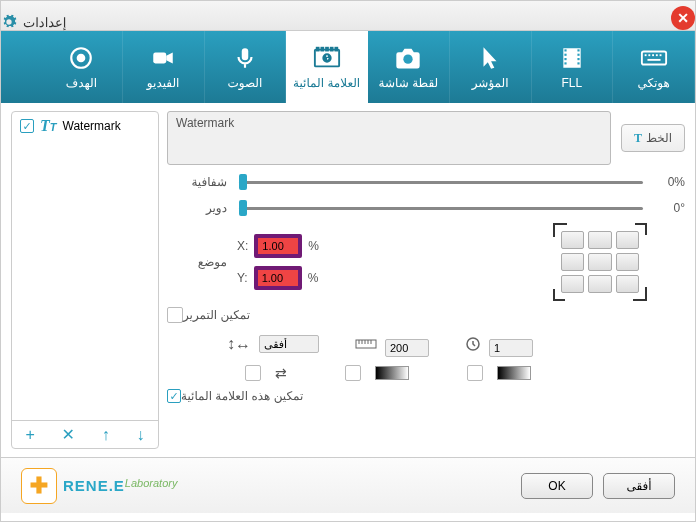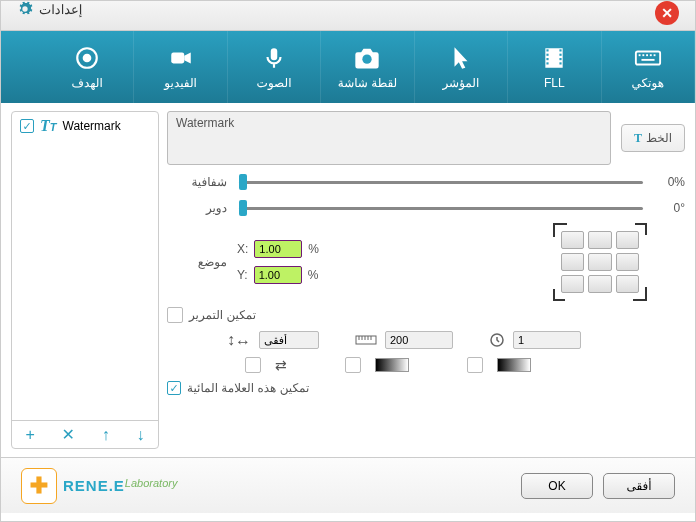--- a/index.html
+++ b/index.html
@@ -1,17 +1,17 @@
 <!DOCTYPE html>
 <html><head>
 <meta charset="utf-8">
 <style>
 * { box-sizing: border-box; margin: 0; padding: 0; font-family: Tahoma, Arial, sans-serif; }
 body { width: 696px; height: 522px; background: #fff; overflow: hidden; border: 1px solid #ccc; }
-.titlebar { height: 30px; background: linear-gradient(#f5f5f5,#e8e8e8); display: flex; align-items: flex-start; justify-content: space-between; padding: 0 16px; border-bottom: 1px solid #ccc; }
+.titlebar { height: 30px; background: linear-gradient(#f5f5f5,#e8e8e8); display: flex; align-items: flex-end; justify-content: space-between; padding: 0 0; border-bottom: 1px solid #ccc; }
 .titlebar-left { display: flex; align-items: center; gap: 6px; font-size: 13px; color: #333; }
 .gear { width: 16px; height: 16px; }
 .close-btn { width: 24px; height: 24px; background: #e43b2e; border-radius: 50%; color: #fff; display: flex; align-items: center; justify-content: center; font-weight: bold; font-size: 14px; cursor: pointer; }
 .tabs { height: 72px; background: linear-gradient(#2a9fbf,#1d7a95); display: flex; padding-left: 40px; }
 .tab { flex: 1; display: flex; flex-direction: column; align-items: center; justify-content: center; color: #fff; font-size: 12px; gap: 4px; cursor: pointer; border-right: 1px solid rgba(255,255,255,0.1); }
 .tab.active { background: #fff; color: #1a7a95; }
 .tab-icon { width: 28px; height: 28px; display: flex; align-items: center; justify-content: center; }
 .main { display: flex; height: 354px; padding: 8px 10px; gap: 8px; }
 .sidebar { width: 148px; display: flex; flex-direction: column; border: 1px solid #ccc; border-radius: 4px; }
 .sidebar-list { flex: 1; overflow: auto; }
@@ -25,31 +25,31 @@
 .wm-preview { flex: 1; height: 54px; border: 1px solid #bbb; border-radius: 3px; padding: 4px 8px; font-size: 12px; color: #555; background: #f0f0f0; }
 .font-btn { width: 64px; height: 28px; border: 1px solid #bbb; border-radius: 4px; display: flex; align-items: center; justify-content: center; gap: 4px; background: linear-gradient(#fafafa,#eee); cursor: pointer; font-size: 12px; }
 .slider-row { display: flex; align-items: center; gap: 12px; }
 .slider-label { width: 60px; text-align: right; }
 .slider { flex: 1; height: 18px; position: relative; display: flex; align-items: center; }
 .slider-track { height: 3px; width: 100%; background: #888; border-radius: 2px; }
 .slider-thumb { position: absolute; left: 0; width: 8px; height: 16px; background: #2aa7c7; border-radius: 2px; }
 .slider-val { width: 30px; text-align: right; }
 .pos-row { display: flex; align-items: center; gap: 10px; }
 .pos-label { width: 60px; text-align: right; }
-.num-input { width: 48px; padding: 2px 4px; border: 1px solid #701a75; border-radius: 2px; background: #bef264; font-size: 11px; text-align: left; }
+.num-input { width: 48px; padding: 2px 4px; border: 4px solid #701a75; border-radius: 2px; background: #ef4444; font-size: 11px; text-align: left; }
 .pos-grid { width: 90px; display: grid; grid-template-columns: repeat(3,1fr); gap: 4px; padding: 6px; position: relative; }
 .pos-grid::before, .pos-grid::after { content:''; position:absolute; border:2px solid #333; width:12px; height:12px; }
 .pos-grid::before { top:-2px; left:-2px; border-right:none; border-bottom:none; }
 .pos-grid::after { bottom:-2px; right:-2px; border-left:none; border-top:none; }
 .pos-corner-tr, .pos-corner-bl { position:absolute; border:2px solid #333; width:12px; height:12px; }
 .pos-corner-tr { top:-2px; right:-2px; border-left:none; border-bottom:none; }
 .pos-corner-bl { bottom:-2px; left:-2px; border-right:none; border-top:none; }
 .pos-cell { background: linear-gradient(#f5f5f5,#ddd); border: 1px solid #aaa; border-radius: 2px; height: 18px; cursor: pointer; }
-.chk-row { display: flex; align-items: center; gap: 6px; }
-.small-input { width: 68px; padding: 2px 4px; border: 1px solid #bbb; border-radius: 2px; background: #f0f0f0; font-size: 11px; }
+.chk-row { display: flex; align-items: center; }
+.small-input { width: 44px; padding: 2px 4px; border: 1px solid #bbb; border-radius: 2px; background: #f0f0f0; font-size: 11px; margin-top: 8px; }
 .opts-row { display: flex; align-items: center; gap: 8px; padding-left: 60px; }
 .select { width: 60px; padding: 2px 4px; border: 1px solid #bbb; border-radius: 2px; background: #f0f0f0; font-size: 11px; }
 .misc-row { display: flex; align-items: center; gap: 14px; padding-left: 78px; }
 .small-chk { width: 16px; height: 16px; border: 1px solid #bbb; border-radius: 2px; background: #fff; cursor: pointer; }
 .grad-swatch { width: 34px; height: 14px; background: linear-gradient(to right,#000,#fff); border: 1px solid #999; }
 .footer { height: 56px; border-top: 1px solid #ccc; display: flex; align-items: center; justify-content: space-between; padding: 0 20px; background: linear-gradient(#fcfcfc,#f0f0f0); }
 .logo { display: flex; align-items: center; gap: 6px; }
 .logo-badge { width: 36px; height: 36px; background: #fff; border: 1px solid #f5a623; border-radius: 6px; display: flex; align-items: center; justify-content: center; color: #f5a623; font-size: 22px; font-weight: bold; }
 .logo-text { display: flex; flex-direction: row; line-height: 1; }
 .logo-main { color: #2aa7c7; font-weight: bold; font-size: 15px; letter-spacing: 1px; }
@@ -91,20 +91,35 @@
     <span>الفيديو</span>
   </div>
   <div class="tab">
     <span class="tab-icon">
         <svg width="26" height="26" viewBox="0 0 24 24" fill="#fff">
           <rect x="9" y="3" width="6" height="11" rx="3"></rect>
           <path d="M6 11a6 6 0 0012 0M12 17v4" stroke="#fff" stroke-width="2" fill="none"></path>
         </svg>
       </span>
     <span>الصوت</span>
+  </div>
+  <div class="tab active">
+    <span class="tab-icon">
+        <svg width="30" height="26" viewBox="0 0 30 24" fill="none" stroke="#1a7a95" stroke-width="2">
+          <rect x="2" y="3" width="26" height="18" rx="1"></rect>
+          <circle cx="15" cy="12" r="4" fill="#1a7a95"></circle>
+          <path d="M15 9v2m0 2a1 1 0 001-1" stroke="#fff" stroke-width="1.5"></path>
+          <rect x="4" y="1" width="2" height="3" fill="#1a7a95"></rect>
+          <rect x="9" y="1" width="2" height="3" fill="#1a7a95"></rect>
+          <rect x="14" y="1" width="2" height="3" fill="#1a7a95"></rect>
+          <rect x="19" y="1" width="2" height="3" fill="#1a7a95"></rect>
+          <rect x="24" y="1" width="2" height="3" fill="#1a7a95"></rect>
+        </svg>
+      </span>
+    <span>العلامة المائية</span>
   </div>
   <div class="tab">
     <span class="tab-icon">
         <svg width="28" height="24" viewBox="0 0 24 20" fill="#fff">
           <path d="M4 5h3l2-3h6l2 3h3a2 2 0 012 2v10a2 2 0 01-2 2H4a2 2 0 01-2-2V7a2 2 0 012-2z"></path>
           <circle cx="12" cy="11" r="4" fill="#2a9fbf"></circle>
         </svg>
       </span>
     <span>لقطة شاشة</span>
   </div>

